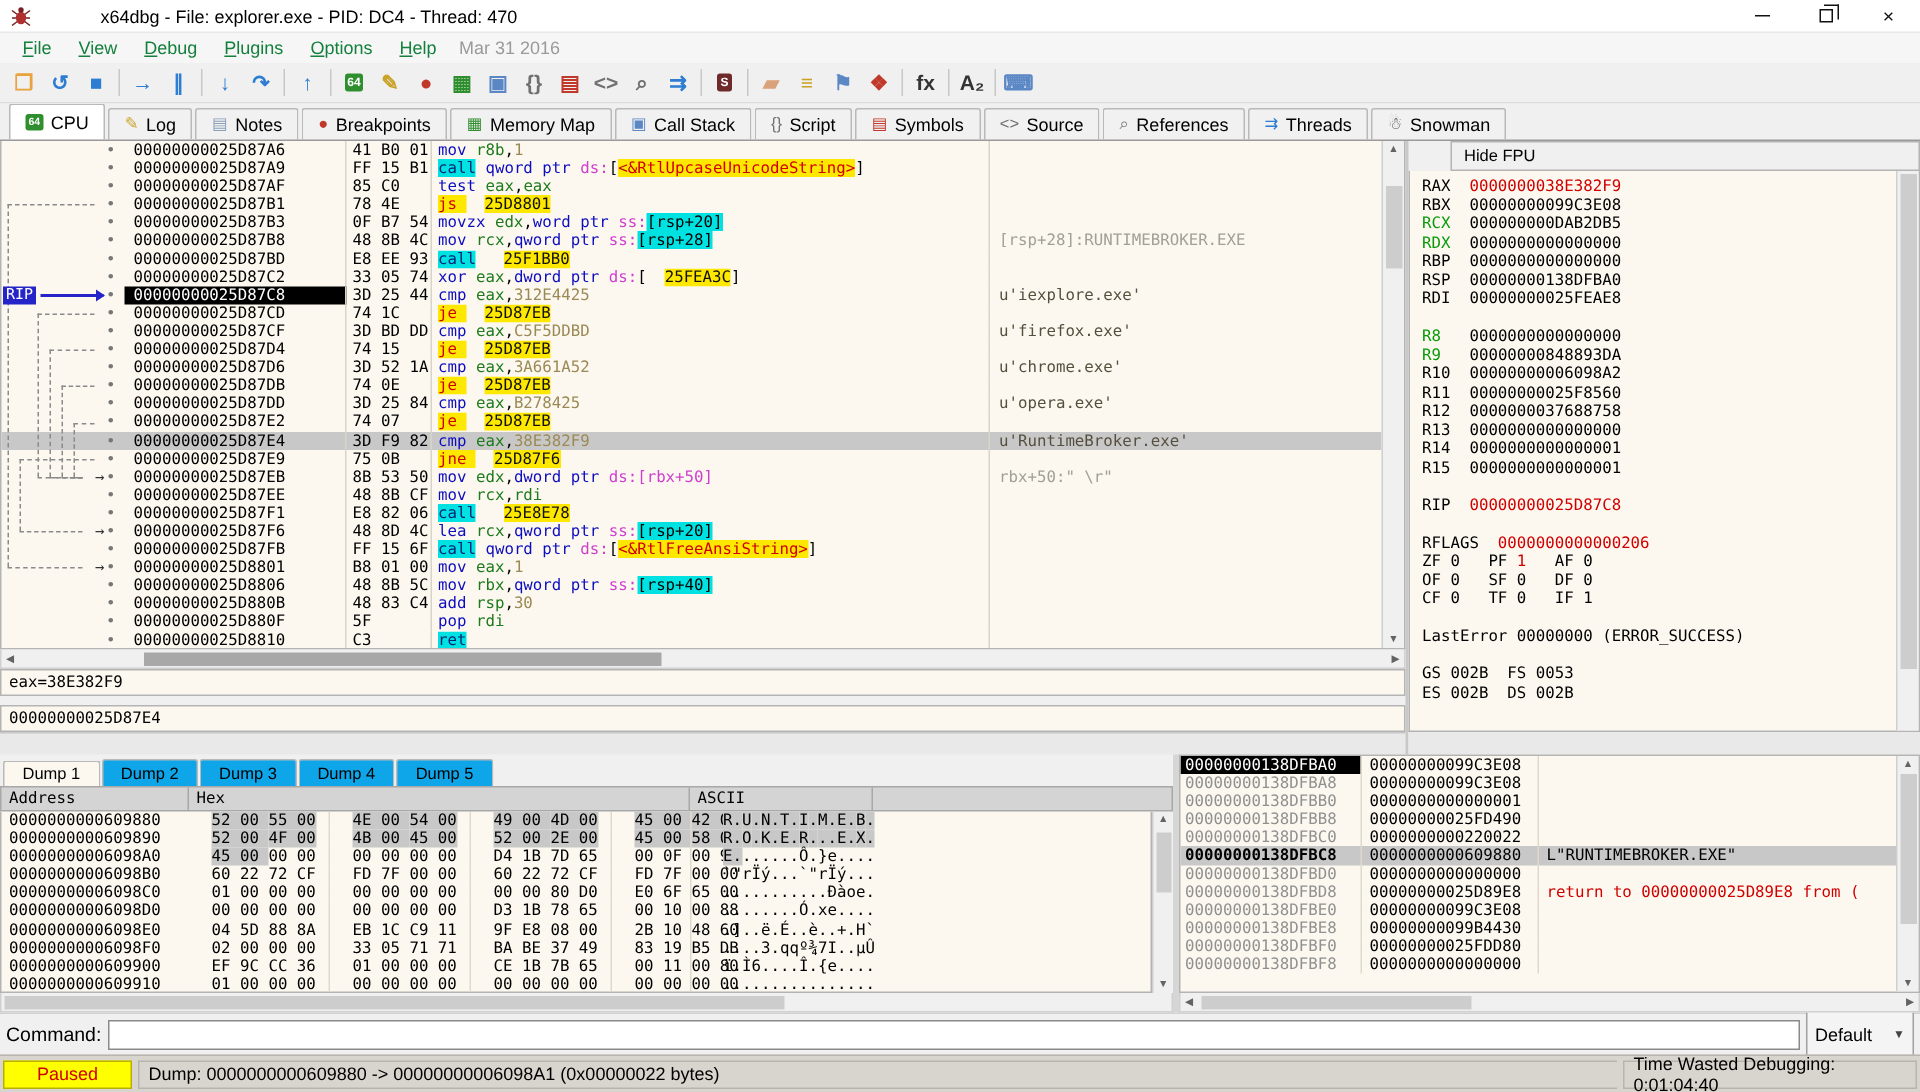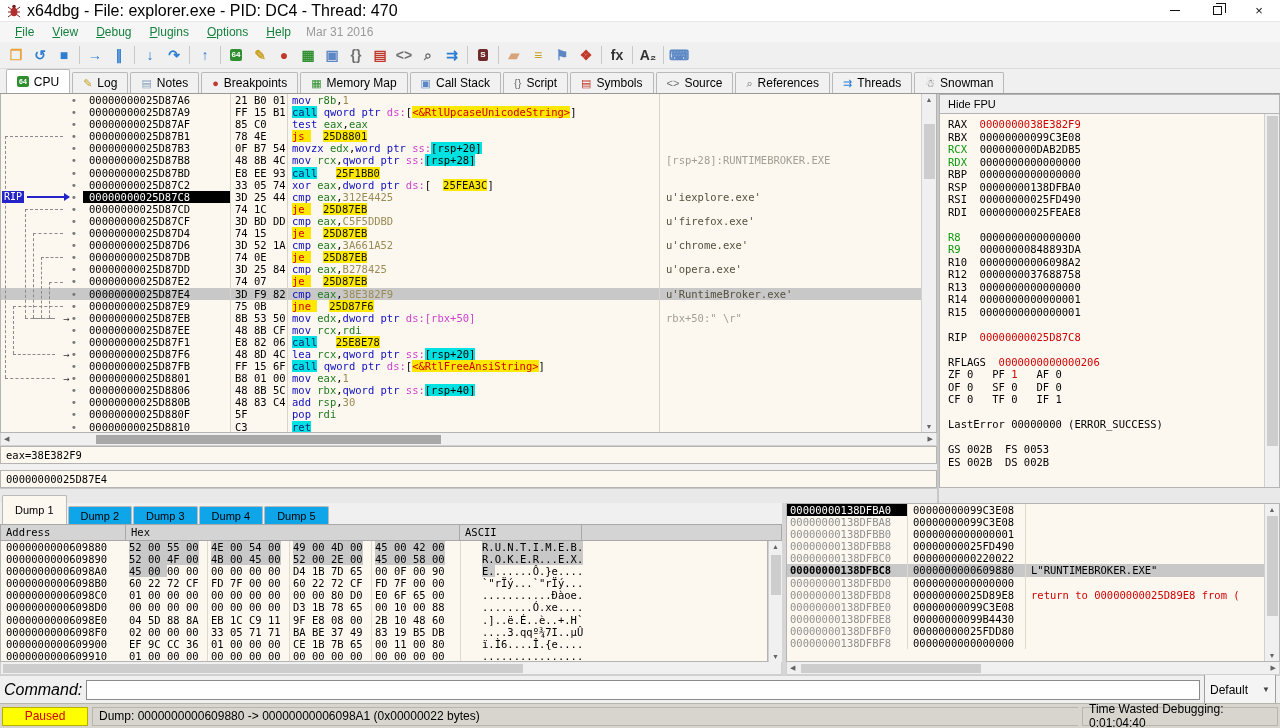--- a/index.html
+++ b/index.html
@@ -3,21 +3,21 @@
 <meta charset="utf-8">
 <style>
   * { margin:0; padding:0; box-sizing:border-box; }
   html,body { width:1280px; height:728px; overflow:hidden; }
   body { font-family:"Liberation Sans", sans-serif; background:#f0f0f0; }
   .app { width:1280px; height:728px; display:flex; flex-direction:column; background:#f0f0f0; }
 
   
   .titlebar { height:22px; background:#ffffff; display:flex; align-items:center; border-bottom:1px solid #e8e8e8; }
   .titlebar .bug { width:16px; height:14px; margin:0 5px 0 6px; }
-  .titlebar .title { font-size:16px; color:#000; }
+  .titlebar .title { font-size:12px; color:#000;margin-left:40px; }
   .wincontrols { margin-left:auto; display:flex; height:100%; }
   .wbtn { width:42px; height:100%; display:flex; align-items:center; justify-content:center; font-size:13px; color:#111; }
   .restore-glyph { width:9px; height:9px; border:1px solid #111; position:relative; background:#fff; }
   .restore-glyph:before { content:""; position:absolute; left:2px; top:-4px; width:9px; height:9px; border:1px solid #111; border-left:none; border-bottom:none; }
   .min-glyph { width:10px; border-top:1px solid #111; }
 
   
   .menubar { height:20px; background:#f6f6f6; display:flex; align-items:center; padding-left:6px; font-size:12px; }
   .menu-item { padding:2px 9px; color:#15803d; }
   .menu-item u { text-decoration:underline; }
@@ -82,63 +82,63 @@
   .hthumb { position:absolute; top:2px; height:9px; background:#a8a8a8; }
   .hscroll .arr { position:absolute; top:2px; font-size:7px; color:#636363; }
 
   .infobox { height:18px; background:#fcf8ef; border:1px solid #b4b4b4; font-size:10.5px; line-height:17px; padding-left:5px; }
   .gap6 { height:6px; background:#f0f0f0; }
   .addrline { height:18px; background:#fcf8ef; border:1px solid #b4b4b4; font-size:10.5px; line-height:17px; padding-left:5px; }
   .leftfill { flex:1; background:#e9e9e9; border-top:1px solid #c8c8c8; }
 
   
   .reg-pane { flex:1; display:flex; flex-direction:column; border-left:2px solid #c8c8c8; }
-  .reg-header { height:20px; background:#f0f0f0; border:1px solid #b4b4b4; font-size:11px; line-height:18px; padding-left:8px; color:#000; }
+  .reg-header { height:20px; background:#f0f0f0; border:1px solid #b4b4b4; font-size:11px; line-height:18px; padding-left:8px; color:#000;margin-left:28px; }
   .reg-wrap { height:374px; display:flex; background:#fcf8ef; border:1px solid #b4b4b4; border-top:none; }
   .reg-body { flex:1; padding:4px 0 0 8px; overflow:hidden; }
   .rline { height:12.5px; line-height:12.5px; font-size:10.5px; font-family:"DejaVu Sans Mono", monospace; white-space:pre; }
   .r-n { color:#000; } .r-g { color:#0a9a0a; } .r-red { color:#d00000; }
   .regfill { flex:1; background:#e9e9e9; }
 
   
   .bottom { height:172px; display:flex; background:#e9e9e9; }
   .dump-pane { width:782px; display:flex; flex-direction:column; }
   .dump-tabs { height:21px; display:flex; align-items:flex-end; padding-left:2px; background:#f0f0f0; }
   .dtab { height:18px; padding:0 12px; font-size:11px; display:flex; align-items:center; background:#0ea5e9; border:1px solid #b9b9b9; border-bottom:none; border-radius:2px 2px 0 0; margin-right:1px; }
-  .dtab.active { height:29px; background:#fcf8ef; }
+  .dtab.active { height:17px; background:#fcf8ef; }
   .dump-head { height:17px; display:flex; background:#d4d4d4; border:1px solid #a8a8a8; font-size:10.5px; font-family:"DejaVu Sans Mono", monospace; line-height:15px; }
   .dh-addr { width:125px; padding-left:5px; border-right:1px solid #a8a8a8; }
   .dh-hex { width:334px; padding-left:5px; border-right:1px solid #a8a8a8; }
   .dh-ascii { width:122px; padding-left:5px; border-right:1px solid #a8a8a8; }
   .dump-rows { flex:1; background:#fcf8ef; border:1px solid #b4b4b4; border-top:none; overflow:hidden; position:relative; }
   .dumprow { display:flex; height:12.1px; line-height:12.1px; font-size:10.5px; font-family:"DejaVu Sans Mono", monospace; white-space:pre; }
   .du-a { width:125px; flex:none; padding-left:5px; }
   .du-h { width:334px; flex:none; display:flex; }
-  .hgrp { width:82px; flex:none; padding-left:3px; border-right:1px solid #ded9cb; }
+  .hgrp { width:82px; flex:none; padding-left:3px; border-right:1px solid #ded9cb;margin-left:12px; }
   .hgrp:last-child { border-right:none; }
   .bsel { background:#c8c8c8; }
   .du-s { width:122px; flex:none; padding-left:21px; border-left:1px solid #ded9cb; }
   .dump-vscroll { width:14px; background:#f0f0f0; border-left:1px solid #d0d0d0; position:relative; flex:none; }
 
   .bsplit { width:4px; background:#d6d6d6; }
   .stack-pane { flex:1; display:flex; flex-direction:column; }
   .stack-rows { height:159px; background:#fcf8ef; border:1px solid #b4b4b4; overflow:hidden; display:flex; }
   .stack-list { flex:1; overflow:hidden; }
   .srow { display:flex; height:12.1px; line-height:12.1px; font-size:10.5px; font-family:"DejaVu Sans Mono", monospace; white-space:pre; }
   .srow.sel { background:#c8c8c8; }
   .st-a { width:120px; flex:none; padding-left:3px; color:#909090; }
   .st-a.top { background:#000; color:#fff; }
   .srow.sel .st-a { color:#000; font-weight:bold; }
   .st-v { width:118px; flex:none; padding-left:5px; border-left:1px solid #ded9cb; color:#000; }
   .st-c { flex:1; padding-left:5px; border-left:1px solid #ded9cb; overflow:hidden; }
   .st-c.red { color:#d00000; }
 
   
   .commandbar { height:28px; display:flex; align-items:center; background:#f0f0f0; border-top:1px solid #d0d0d0; padding:0 4px; gap:4px; }
-  .cmd-label { font-size:16px; color:#000;font-style:italic; }
+  .cmd-label { font-size:13px; color:#000; }
   .cmd-input { flex:1; height:20px; border:1px solid #8a8a8a; background:#fff; font-size:12px; padding:0 4px; font-family:"DejaVu Sans Mono", monospace; }
   .cmd-drop { width:72px; height:36px; border:1px solid #a0a0a0; background:#f4f4f4; font-size:12px; display:flex; align-items:center; justify-content:space-between; padding:16px 5px; }
   .cmd-drop .dn { font-size:8px; color:#444; }
 
   .statusbar { height:25px; background:#d8d5ce; display:flex; align-items:center; padding:0 2px; gap:4px; border-top:1px solid #b8b5ae; }
   .st-paused { width:86px; height:19px; background:#ffff00; border:1px solid #b8b000; color:#d00000; font-size:12px; display:flex; align-items:center; justify-content:center; }
   .st-msg { flex:1; height:19px; border:1px solid #b8b5ae; border-right:none; font-size:12px; display:flex; align-items:center; padding-left:6px; color:#000; background:#d8d5ce; }
   .st-right { width:196px; height:19px; border:1px solid #b8b5ae; font-size:12px; display:flex; align-items:center; padding-left:6px; color:#000; background:#d8d5ce; }
 </style>
 </head>
@@ -291,21 +291,21 @@
               <div class="jl" style="left: 32px; top: 139.177px; height: 84.749px;"></div>
               <div class="jstub" style="left: 32px; top: 139.177px; width: 30px;"></div>
               <div class="jstub" style="left: 32px; top: 223.926px; width: 22px;"></div>
               <div class="jl" style="left: 40px; top: 163.391px; height: 60.535px;"></div>
               <div class="jstub" style="left: 40px; top: 163.391px; width: 22px;"></div>
               <div class="jstub" style="left: 40px; top: 223.926px; width: 14px;"></div>
               <div class="jl" style="left: 48px; top: 187.605px; height: 36.321px;"></div>
               <div class="jstub" style="left: 48px; top: 187.605px; width: 14px;"></div>
               <div class="jstub" style="left: 48px; top: 223.926px; width: 6px;"></div>
             </div>
-            <div class="drow"><div class="dg"><span>•</span></div><div class="da">00000000025D87A6</div><div class="db">21 B0 01</div><div class="di"><span class="c-mn">mov</span><span class="c-plain"> </span><span class="c-reg">r8b</span><span class="c-plain">,</span><span class="c-num">1</span></div><div class="dc"></div></div>
+            <div class="drow"><div class="dg"><span>•</span></div><div class="da">00000000025D87A6</div><div class="db">41 B0 01</div><div class="di"><span class="c-mn">mov</span><span class="c-plain"> </span><span class="c-reg">r8b</span><span class="c-plain">,</span><span class="c-num">1</span></div><div class="dc"></div></div>
             <div class="drow"><div class="dg"><span>•</span></div><div class="da">00000000025D87A9</div><div class="db">FF 15 B1</div><div class="di"><span class="c-call">call</span><span class="c-plain"> </span><span class="c-ptr">qword ptr </span><span class="c-seg">ds:</span><span class="c-plain">[</span><span class="c-api">&lt;&amp;RtlUpcaseUnicodeString&gt;</span><span class="c-plain">]</span></div><div class="dc"></div></div>
             <div class="drow"><div class="dg"><span>•</span></div><div class="da">00000000025D87AF</div><div class="db">85 C0</div><div class="di"><span class="c-mn">test</span><span class="c-plain"> </span><span class="c-reg">eax</span><span class="c-plain">,</span><span class="c-reg">eax</span></div><div class="dc"></div></div>
             <div class="drow"><div class="dg"><span>•</span></div><div class="da">00000000025D87B1</div><div class="db">78 4E</div><div class="di"><span class="c-jmp">js </span><span class="c-jtgt">25D8801</span></div><div class="dc"></div></div>
             <div class="drow"><div class="dg"><span>•</span></div><div class="da">00000000025D87B3</div><div class="db">0F B7 54</div><div class="di"><span class="c-mn">movzx</span><span class="c-plain"> </span><span class="c-reg">edx</span><span class="c-plain">,</span><span class="c-ptr">word ptr </span><span class="c-seg">ss:</span><span class="c-memhl">[rsp+20]</span></div><div class="dc"></div></div>
             <div class="drow"><div class="dg"><span>•</span></div><div class="da">00000000025D87B8</div><div class="db">48 8B 4C</div><div class="di"><span class="c-mn">mov</span><span class="c-plain"> </span><span class="c-reg">rcx</span><span class="c-plain">,</span><span class="c-ptr">qword ptr </span><span class="c-seg">ss:</span><span class="c-memhl">[rsp+28]</span></div><div class="dc cm-gray">[rsp+28]:RUNTIMEBROKER.EXE</div></div>
             <div class="drow"><div class="dg"><span>•</span></div><div class="da">00000000025D87BD</div><div class="db">E8 EE 93</div><div class="di"><span class="c-call">call</span><span class="c-plain"> </span><span class="c-jtgt">25F1BB0</span></div><div class="dc"></div></div>
             <div class="drow"><div class="dg"><span>•</span></div><div class="da">00000000025D87C2</div><div class="db">33 05 74</div><div class="di"><span class="c-mn">xor</span><span class="c-plain"> </span><span class="c-reg">eax</span><span class="c-plain">,</span><span class="c-ptr">dword ptr </span><span class="c-seg">ds:</span><span class="c-plain">[</span><span class="c-jtgt">25FEA3C</span><span class="c-plain">]</span></div><div class="dc"></div></div>
             <div class="drow"><div class="dg"><span class="ripbox">RIP</span><span class="riparrow"></span><span>•</span></div><div class="da ripaddr">00000000025D87C8</div><div class="db">3D 25 44</div><div class="di"><span class="c-mn">cmp</span><span class="c-plain"> </span><span class="c-reg">eax</span><span class="c-plain">,</span><span class="c-num">312E4425</span></div><div class="dc cm-dark">u'iexplore.exe'</div></div>
             <div class="drow"><div class="dg"><span>•</span></div><div class="da">00000000025D87CD</div><div class="db">74 1C</div><div class="di"><span class="c-jmp">je </span><span class="c-jtgt">25D87EB</span></div><div class="dc"></div></div>
             <div class="drow"><div class="dg"><span>•</span></div><div class="da">00000000025D87CF</div><div class="db">3D BD DD</div><div class="di"><span class="c-mn">cmp</span><span class="c-plain"> </span><span class="c-reg">eax</span><span class="c-plain">,</span><span class="c-num">C5F5DDBD</span></div><div class="dc cm-dark">u'firefox.exe'</div></div>
@@ -347,26 +347,26 @@
     <div class="reg-pane">
       <div class="reg-header">Hide FPU</div>
       <div class="reg-wrap">
         <div class="reg-body" id="regBody">
             <div class="rline"><span class="r-n">RAX  </span><span class="r-red">0000000038E382F9</span></div>
             <div class="rline"><span class="r-n">RBX  </span><span class="r-n">00000000099C3E08</span></div>
             <div class="rline"><span class="r-g">RCX</span><span class="r-n">  </span><span class="r-n">000000000DAB2DB5</span></div>
             <div class="rline"><span class="r-g">RDX</span><span class="r-n">  </span><span class="r-n">0000000000000000</span></div>
             <div class="rline"><span class="r-n">RBP  </span><span class="r-n">0000000000000000</span></div>
             <div class="rline"><span class="r-n">RSP  </span><span class="r-n">00000000138DFBA0</span></div>
-            <div class="rline"><span class="r-n">RSI  </span><span class="r-n">00000000025FD490</span></div>
             <div class="rline"><span class="r-n">RDI  </span><span class="r-n">00000000025FEAE8</span></div>
             <div class="rline">&nbsp;</div>
             <div class="rline"><span class="r-g">R8</span><span class="r-n">   </span><span class="r-n">0000000000000000</span></div>
             <div class="rline"><span class="r-g">R9</span><span class="r-n">   </span><span class="r-n">00000000848893DA</span></div>
             <div class="rline"><span class="r-n">R10  </span><span class="r-n">00000000006098A2</span></div>
+            <div class="rline"><span class="r-n">R11  </span><span class="r-n">00000000025F8560</span></div>
             <div class="rline"><span class="r-n">R12  </span><span class="r-n">0000000037688758</span></div>
             <div class="rline"><span class="r-n">R13  </span><span class="r-n">0000000000000000</span></div>
             <div class="rline"><span class="r-n">R14  </span><span class="r-n">0000000000000001</span></div>
             <div class="rline"><span class="r-n">R15  </span><span class="r-n">0000000000000001</span></div>
             <div class="rline">&nbsp;</div>
             <div class="rline"><span class="r-n">RIP  </span><span class="r-red">00000000025D87C8</span></div>
             <div class="rline">&nbsp;</div>
             <div class="rline"><span class="r-n">RFLAGS  </span><span class="r-red">0000000000000206</span></div>
             <div class="rline"><span class="r-n">ZF 0   PF </span><span class="r-red">1</span><span class="r-n">   AF 0</span></div>
             <div class="rline"><span class="r-n">OF 0   SF 0   DF 0</span></div>

